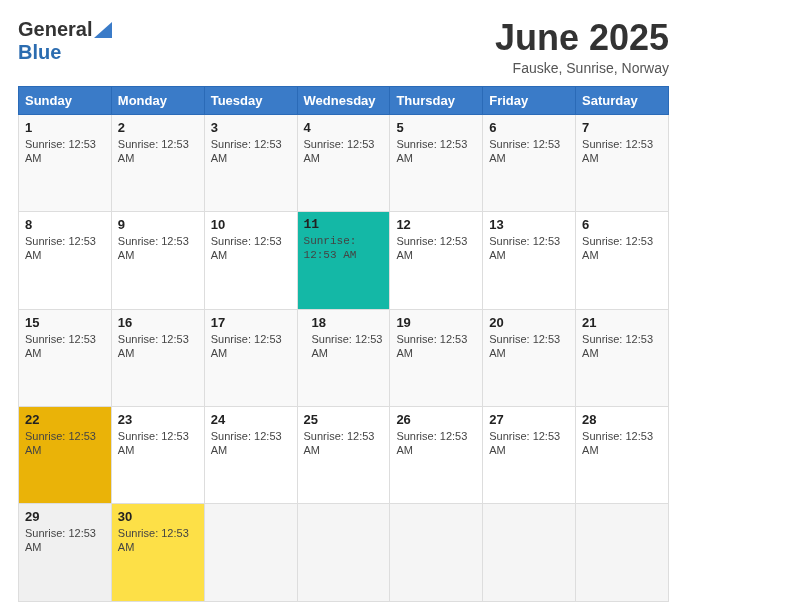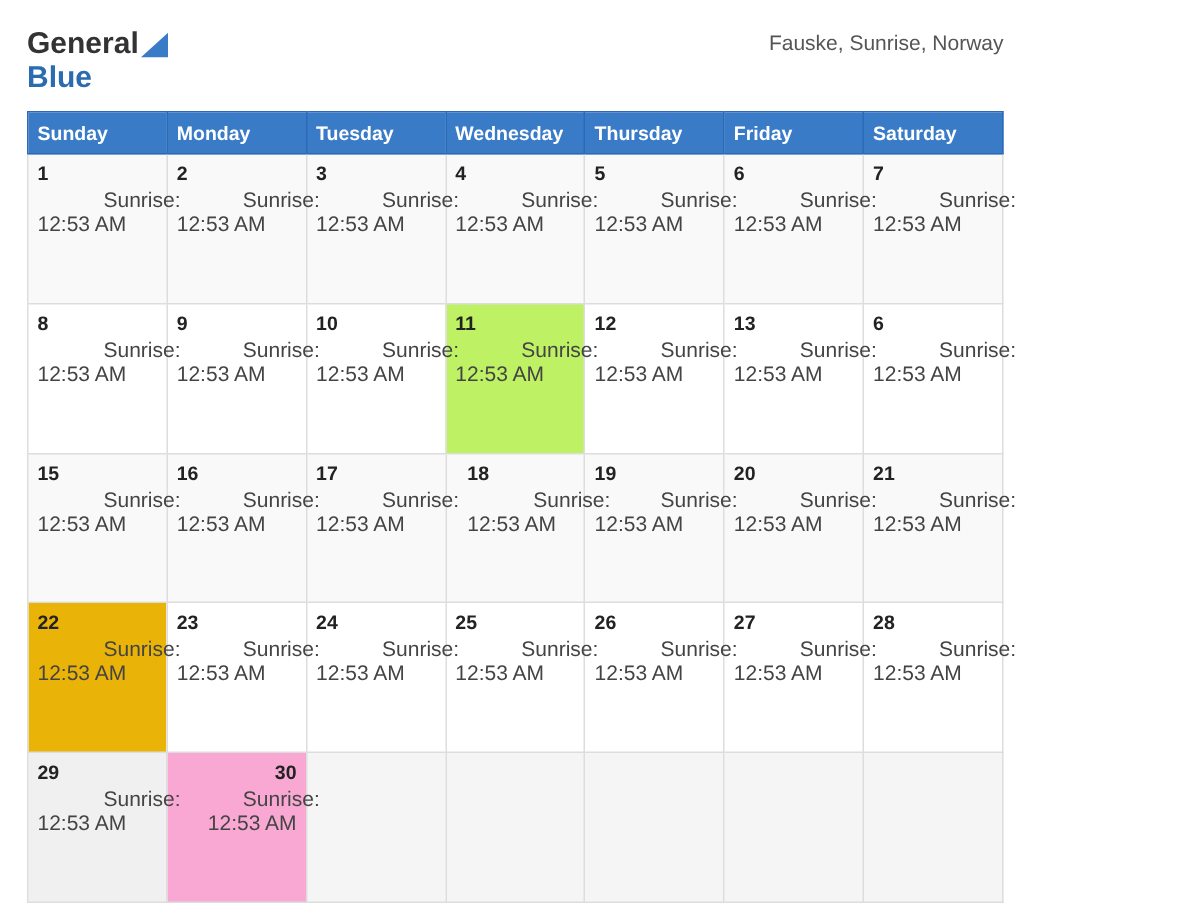--- a/index.html
+++ b/index.html
@@ -106,23 +106,22 @@
       background: #f0f0f0;
     }
     .day-number {
       font-size: 13px;
       font-weight: bold;
       color: #222;
       display: block;
       margin-bottom: 2px;
     }
     .sunrise {
-      font-size: 14px;
+      font-size: 11px;
       color: #444;
-      margin-left: 44px;
     }
     .empty-cell {
       background: #f5f5f5 !important;
     }
   </style>
 </head>
 <body>
 
 <div class="page">
   <div class="header">
@@ -131,20 +130,21 @@
         <span class="logo-general">General</span>
         <svg class="logo-icon" viewBox="0 0 20 18" xmlns="http://www.w3.org/2000/svg">
           <polygon points="0,18 20,0 20,18" fill="#3a7bc8"></polygon>
         </svg>
       </div>
       <div>
         <span class="logo-blue">Blue</span>
       </div>
     </div>
     <div class="title-area">
+      <div class="month-title">June 2025</div>
       <div class="subtitle">Fauske, Sunrise, Norway</div>
     </div>
   </div>
 
   <table class="calendar">
     <thead>
       <tr>
         <th>Sunday</th>
         <th>Monday</th>
         <th>Tuesday</th>
@@ -161,21 +161,21 @@
           <td style="background: rgb(249, 249, 249);"><span class="day-number">3</span><span class="sunrise">Sunrise: 12:53 AM</span></td>
           <td style="background: rgb(249, 249, 249);"><span class="day-number">4</span><span class="sunrise">Sunrise: 12:53 AM</span></td>
           <td style="background: rgb(249, 249, 249);"><span class="day-number">5</span><span class="sunrise">Sunrise: 12:53 AM</span></td>
           <td style="background: rgb(249, 249, 249);"><span class="day-number">6</span><span class="sunrise">Sunrise: 12:53 AM</span></td>
           <td style="background: rgb(249, 249, 249);"><span class="day-number">7</span><span class="sunrise">Sunrise: 12:53 AM</span></td>
         </tr>
         <tr>
           <td style="background: rgb(255, 255, 255);"><span class="day-number">8</span><span class="sunrise">Sunrise: 12:53 AM</span></td>
           <td style="background: rgb(255, 255, 255);"><span class="day-number">9</span><span class="sunrise">Sunrise: 12:53 AM</span></td>
           <td style="background: rgb(255, 255, 255);"><span class="day-number">10</span><span class="sunrise">Sunrise: 12:53 AM</span></td>
-          <td style="background: #bef264;"><span class="day-number">11</span><span class="sunrise">Sunrise: 12:53 AM</span></td>
+          <td style="background: #14b8a6; font-family: Liberation Mono, monospace;"><span class="day-number">11</span><span class="sunrise">Sunrise: 12:53 AM</span></td>
           <td style="background: rgb(255, 255, 255);"><span class="day-number">12</span><span class="sunrise">Sunrise: 12:53 AM</span></td>
           <td style="background: rgb(255, 255, 255);"><span class="day-number">13</span><span class="sunrise">Sunrise: 12:53 AM</span></td>
           <td style="background: rgb(255, 255, 255);"><span class="day-number">6</span><span class="sunrise">Sunrise: 12:53 AM</span></td>
         </tr>
         <tr>
           <td style="background: rgb(249, 249, 249);"><span class="day-number">15</span><span class="sunrise">Sunrise: 12:53 AM</span></td>
           <td style="background: rgb(249, 249, 249);"><span class="day-number">16</span><span class="sunrise">Sunrise: 12:53 AM</span></td>
           <td style="background: rgb(249, 249, 249);"><span class="day-number">17</span><span class="sunrise">Sunrise: 12:53 AM</span></td>
           <td style="background: rgb(249, 249, 249); padding-left: 14px;"><span class="day-number">18</span><span class="sunrise">Sunrise: 12:53 AM</span></td>
           <td style="background: rgb(249, 249, 249);"><span class="day-number">19</span><span class="sunrise">Sunrise: 12:53 AM</span></td>
@@ -186,21 +186,21 @@
           <td style="background: #eab308;"><span class="day-number">22</span><span class="sunrise">Sunrise: 12:53 AM</span></td>
           <td style="background: rgb(255, 255, 255);"><span class="day-number">23</span><span class="sunrise">Sunrise: 12:53 AM</span></td>
           <td style="background: rgb(255, 255, 255);"><span class="day-number">24</span><span class="sunrise">Sunrise: 12:53 AM</span></td>
           <td style="background: rgb(255, 255, 255);"><span class="day-number">25</span><span class="sunrise">Sunrise: 12:53 AM</span></td>
           <td style="background: rgb(255, 255, 255);"><span class="day-number">26</span><span class="sunrise">Sunrise: 12:53 AM</span></td>
           <td style="background: rgb(255, 255, 255);"><span class="day-number">27</span><span class="sunrise">Sunrise: 12:53 AM</span></td>
           <td style="background: rgb(255, 255, 255);"><span class="day-number">28</span><span class="sunrise">Sunrise: 12:53 AM</span></td>
         </tr>
         <tr>
           <td style="background: rgb(240, 240, 240);"><span class="day-number">29</span><span class="sunrise">Sunrise: 12:53 AM</span></td>
-          <td style="background: #f9a8d4; text-align: right;"><span class="day-number">30</span><span class="sunrise">Sunrise: 12:53 AM</span></td>
+          <td style="background: #fde047;"><span class="day-number">30</span><span class="sunrise">Sunrise: 12:53 AM</span></td>
           <td class="empty-cell" style="background: rgb(240, 240, 240);"></td>
           <td class="empty-cell" style="background: rgb(240, 240, 240);"></td>
           <td class="empty-cell" style="background: rgb(240, 240, 240);"></td>
           <td class="empty-cell" style="background: rgb(240, 240, 240);"></td>
           <td class="empty-cell" style="background: rgb(240, 240, 240);"></td>
         </tr>
       </tbody>
   </table>
 </div>
 

